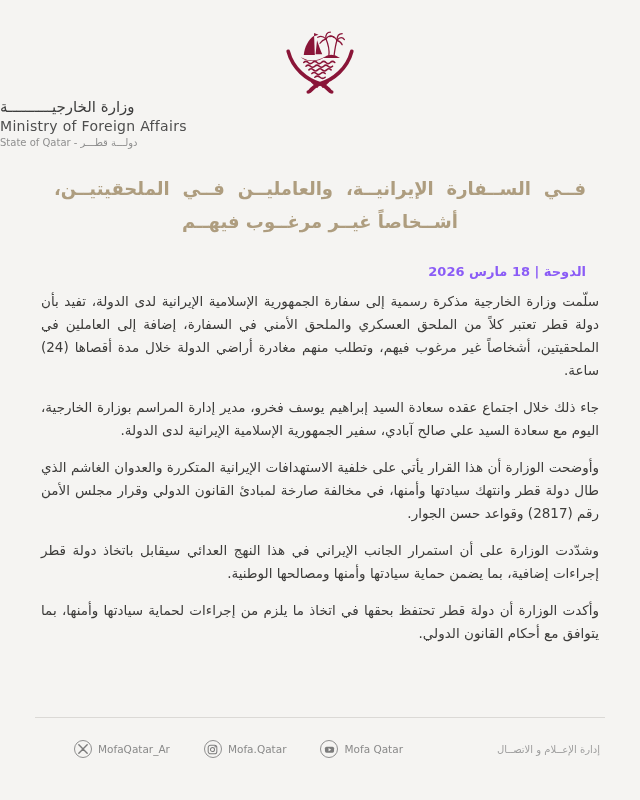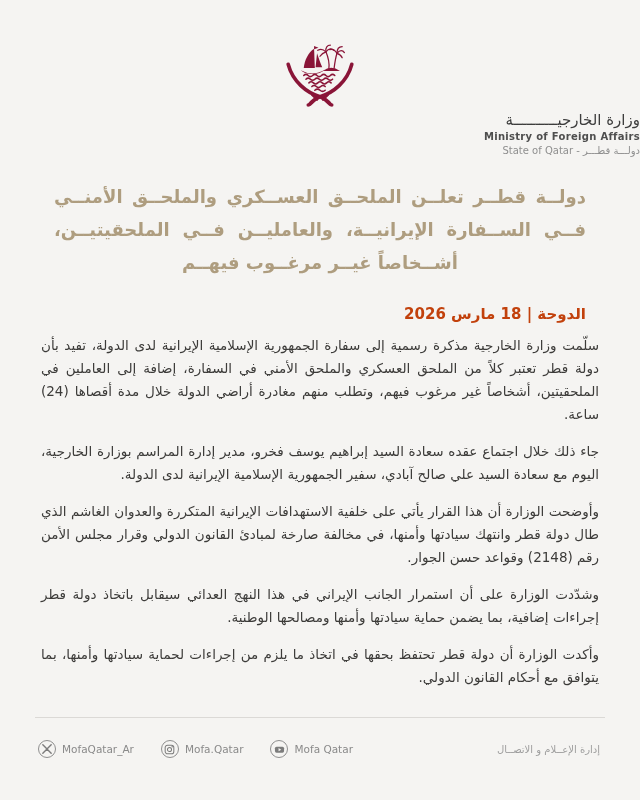--- a/index.html
+++ b/index.html
@@ -3,52 +3,52 @@
 <meta charset="utf-8">
 <style>
   * { box-sizing: border-box; }
   html,body { margin:0; padding:0; }
   body {
     width:640px; height:800px;
     background:#f5f4f2;
     font-family:"DejaVu Sans", sans-serif;
     position:relative; overflow:hidden;
   }
-  .masthead { padding-top:40px; text-align:right; }
+  .masthead { padding-top:27px; text-align:left; }
   .emblem svg { width:78px; height:68px; display:block; margin:0 auto; }
   .logo-ar { font-size:15px; color:#3d3d3d; direction:rtl; margin-top:3px; }
-  .logo-en { font-size:10px; color:#4e4e4e; margin-top:2px; letter-spacing:.3px;font-weight:bold; }
+  .logo-en { font-size:14px; color:#4e4e4e; margin-top:2px; letter-spacing:.3px; }
   .logo-state { font-size:10px; color:#8f8f8f; margin-top:3px; direction:ltr; }
 
   .headline {
     margin:24px 54px 0; direction:rtl;
     color:#ae9d7f; font-weight:bold;
     font-size:18px; line-height:33px;
   }
   .hl-line { text-align:justify; text-align-last:justify; }
   .hl-line.center { text-align:left; text-align-last:center; }
 
   .dateline {
     margin:26px 54px 0; direction:rtl; text-align:right;
-    font-size:15px; font-weight:bold; color:#c2410c;
+    font-size:13px; font-weight:bold; color:#8b5cf6;
   }
 
   .body-text { margin:11px 41px 0; direction:rtl; }
   .body-text p {
     margin:0 0 14px; font-size:13.5px; line-height:23px;
     color:#3c3b39; text-align:justify;
   }
 
   .divider { position:absolute; left:35px; right:35px; top:717px; height:1px; background:#dbd9d6; }
 
   .footer {
     position:absolute; left:38px; right:40px; top:740px;
     display:flex; justify-content:space-between; align-items:center;
   }
-  .social { display:flex; align-items:center; gap:27px; }
+  .social { display:flex; align-items:center; gap:34px;margin-left:36px; }
   .social-item { display:flex; align-items:center; gap:6px; cursor:pointer; }
   .icon-circle {
     width:18px; height:18px; border:1.2px solid #8f8f8f; border-radius:50%;
     display:flex; align-items:center; justify-content:center; color:#7c7c7c; flex:0 0 auto;
   }
   .icon-plain { width:19px; height:19px; display:flex; align-items:center; justify-content:center; flex:0 0 auto; }
   .social-label { font-size:10.5px; color:#8a8a8a; white-space:nowrap; }
   .dept { font-size:10px; color:#9e9e9e; direction:rtl; }
 </style>
 </head>
@@ -92,31 +92,30 @@
         <path d="M43,68 q3.5,-3 7,0 t7,0"></path>
       </g>
     </svg>
   </div>
   <div class="logo-ar">وزارة الخارجيــــــــــة</div>
   <div class="logo-en">Ministry of Foreign Affairs</div>
   <div class="logo-state">State of Qatar - دولـــة قطـــر</div>
 </header>
 
 <section class="headline">
-  <div class="hl-line">دولــة قطــر تعلــن الملحــق العســكري والملحــق الأمنــي</div>
   <div class="hl-line">فــي الســفارة الإيرانيــة، والعامليــن فــي الملحقيتيــن،</div>
   <div class="hl-line center">أشــخاصاً غيــر مرغــوب فيهــم</div>
 </section>
 
 <div class="dateline">الدوحة | 18 مارس 2026</div>
 
 <section class="body-text">
   <p>سلّمت وزارة الخارجية مذكرة رسمية إلى سفارة الجمهورية الإسلامية الإيرانية لدى الدولة، تفيد بأن دولة قطر تعتبر كلاً من الملحق العسكري والملحق الأمني في السفارة، إضافة إلى العاملين في الملحقيتين، أشخاصاً غير مرغوب فيهم، وتطلب منهم مغادرة أراضي الدولة خلال مدة أقصاها (24) ساعة.</p>
   <p>جاء ذلك خلال اجتماع عقده سعادة السيد إبراهيم يوسف فخرو، مدير إدارة المراسم بوزارة الخارجية، اليوم مع سعادة السيد علي صالح آبادي، سفير الجمهورية الإسلامية الإيرانية لدى الدولة.</p>
-  <p>وأوضحت الوزارة أن هذا القرار يأتي على خلفية الاستهدافات الإيرانية المتكررة والعدوان الغاشم الذي طال دولة قطر وانتهك سيادتها وأمنها، في مخالفة صارخة لمبادئ القانون الدولي وقرار مجلس الأمن رقم (2148) وقواعد حسن الجوار.</p>
+  <p>وأوضحت الوزارة أن هذا القرار يأتي على خلفية الاستهدافات الإيرانية المتكررة والعدوان الغاشم الذي طال دولة قطر وانتهك سيادتها وأمنها، في مخالفة صارخة لمبادئ القانون الدولي وقرار مجلس الأمن رقم (2817) وقواعد حسن الجوار.</p>
   <p>وشدّدت الوزارة على أن استمرار الجانب الإيراني في هذا النهج العدائي سيقابل باتخاذ دولة قطر إجراءات إضافية، بما يضمن حماية سيادتها وأمنها ومصالحها الوطنية.</p>
   <p>وأكدت الوزارة أن دولة قطر تحتفظ بحقها في اتخاذ ما يلزم من إجراءات لحماية سيادتها وأمنها، بما يتوافق مع أحكام القانون الدولي.</p>
 </section>
 
 <div class="divider"></div>
 
 <footer class="footer">
   <div class="social">
 
     <div class="social-item">

